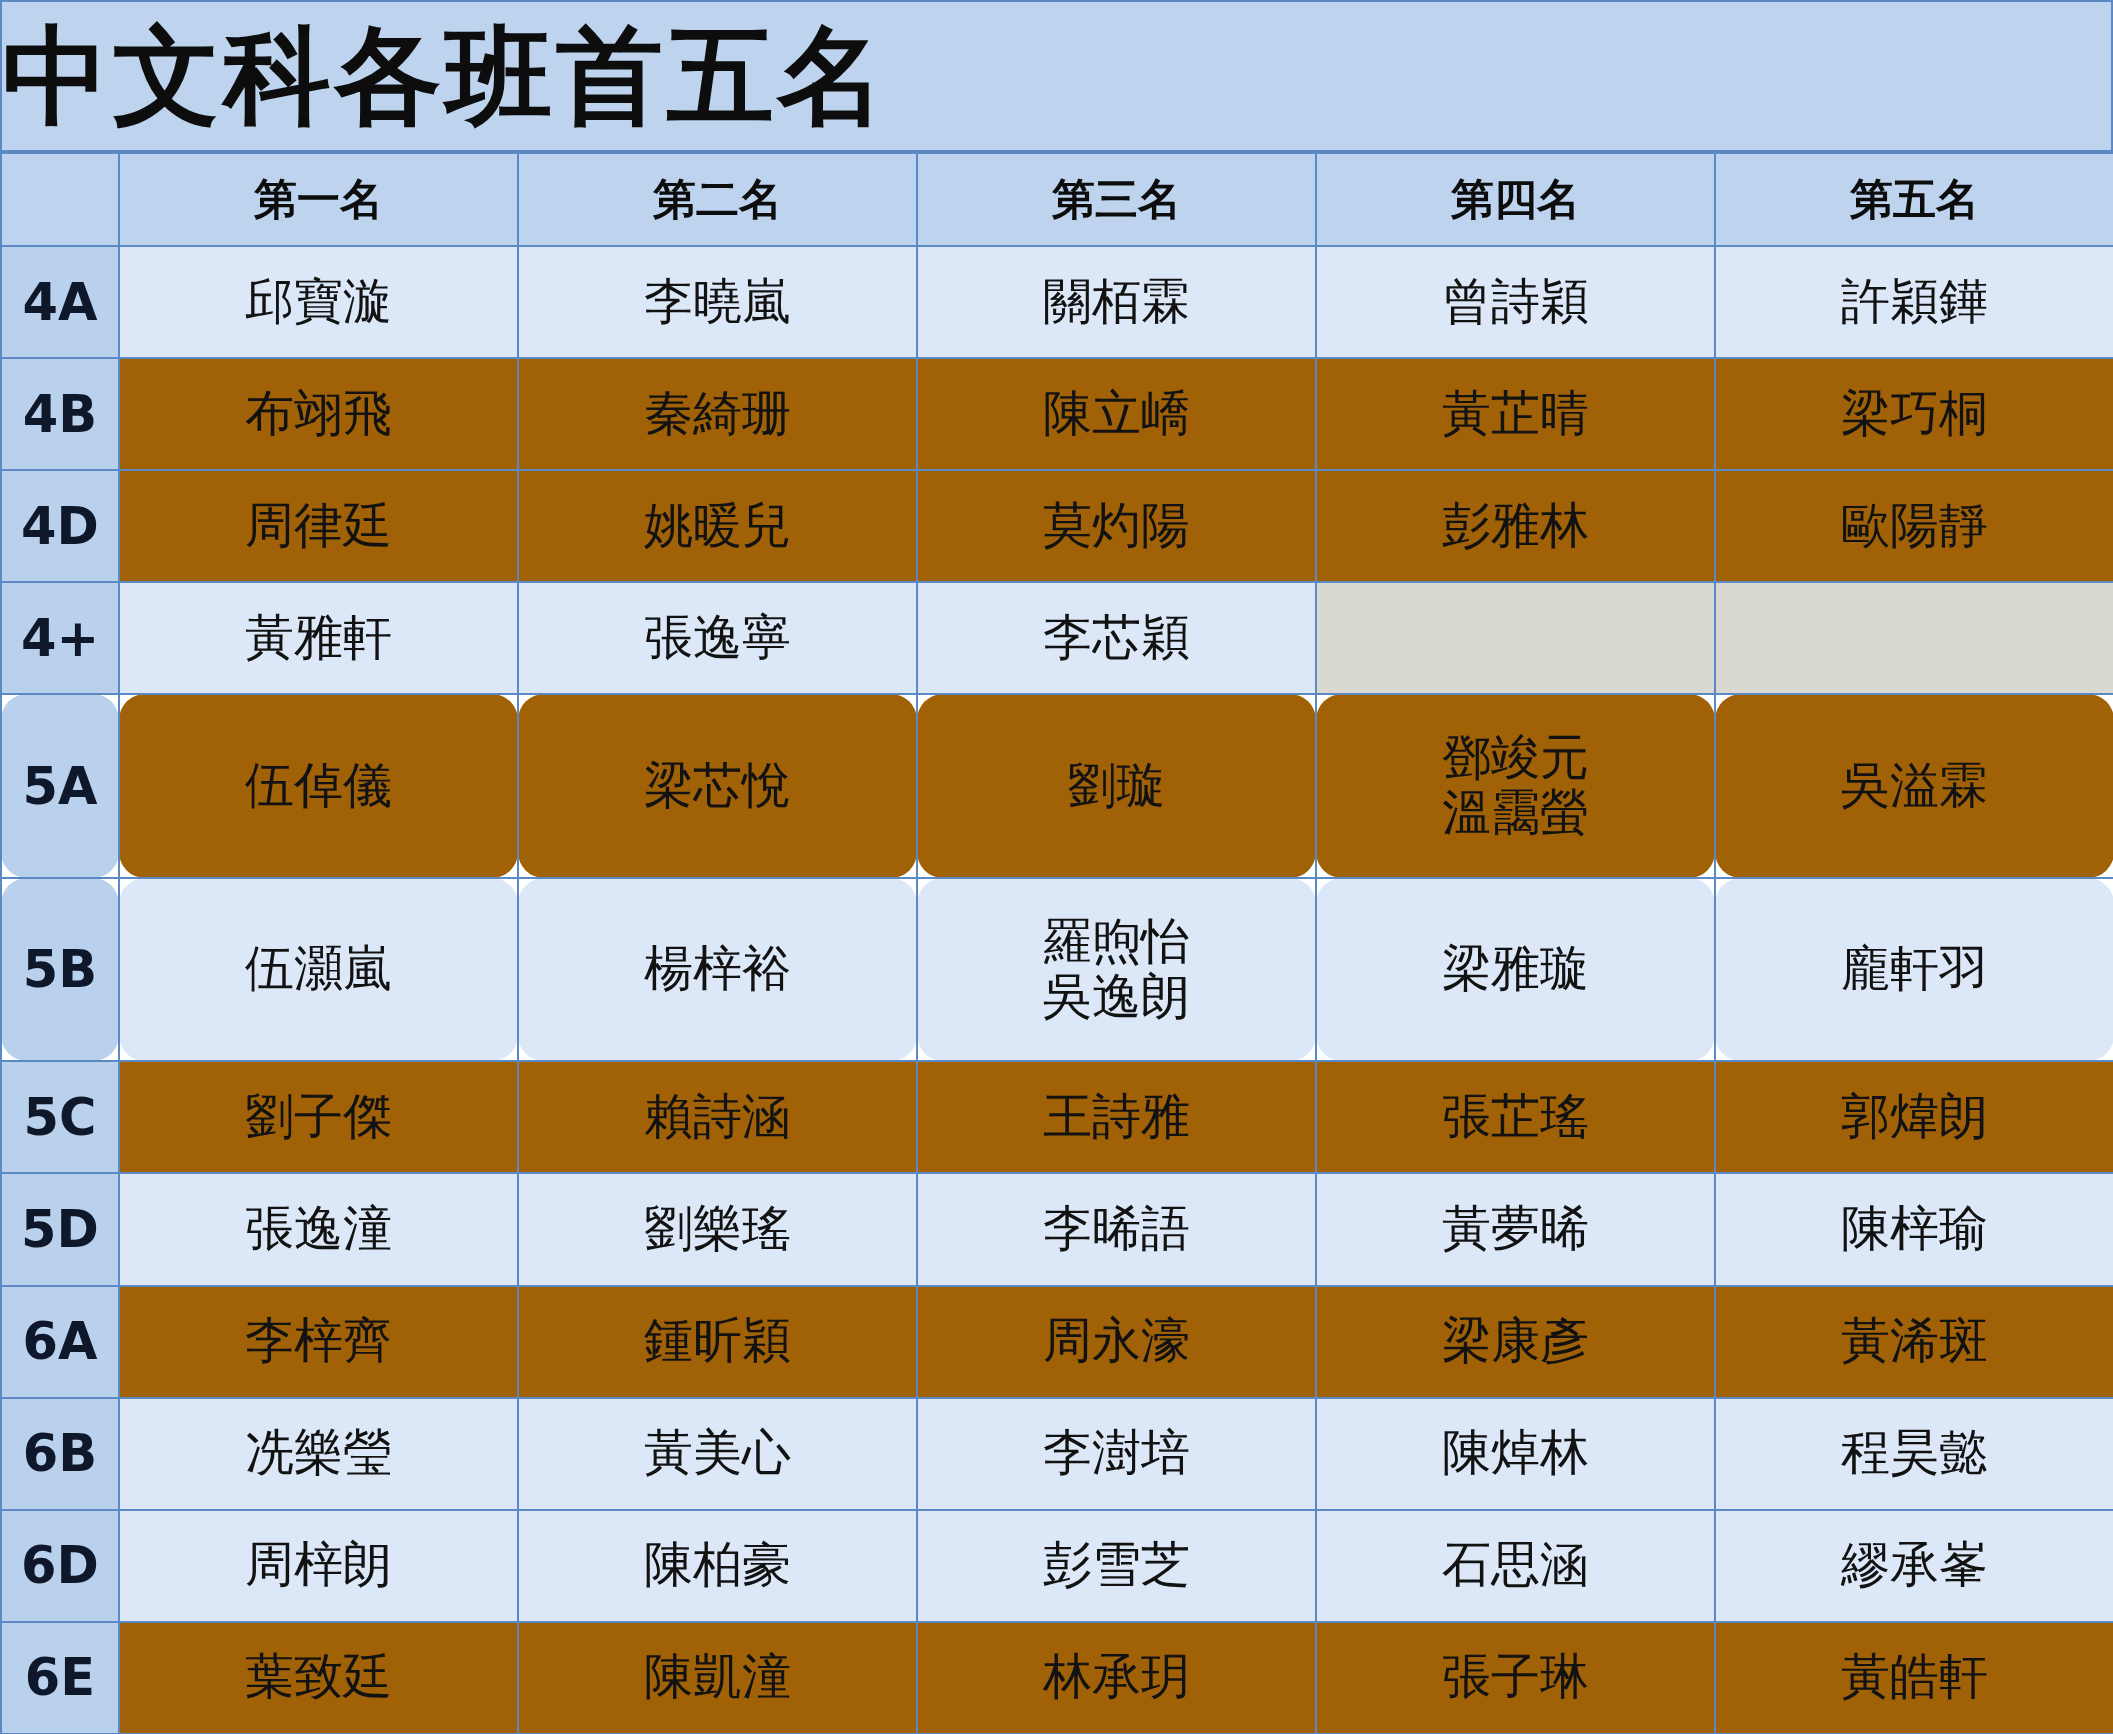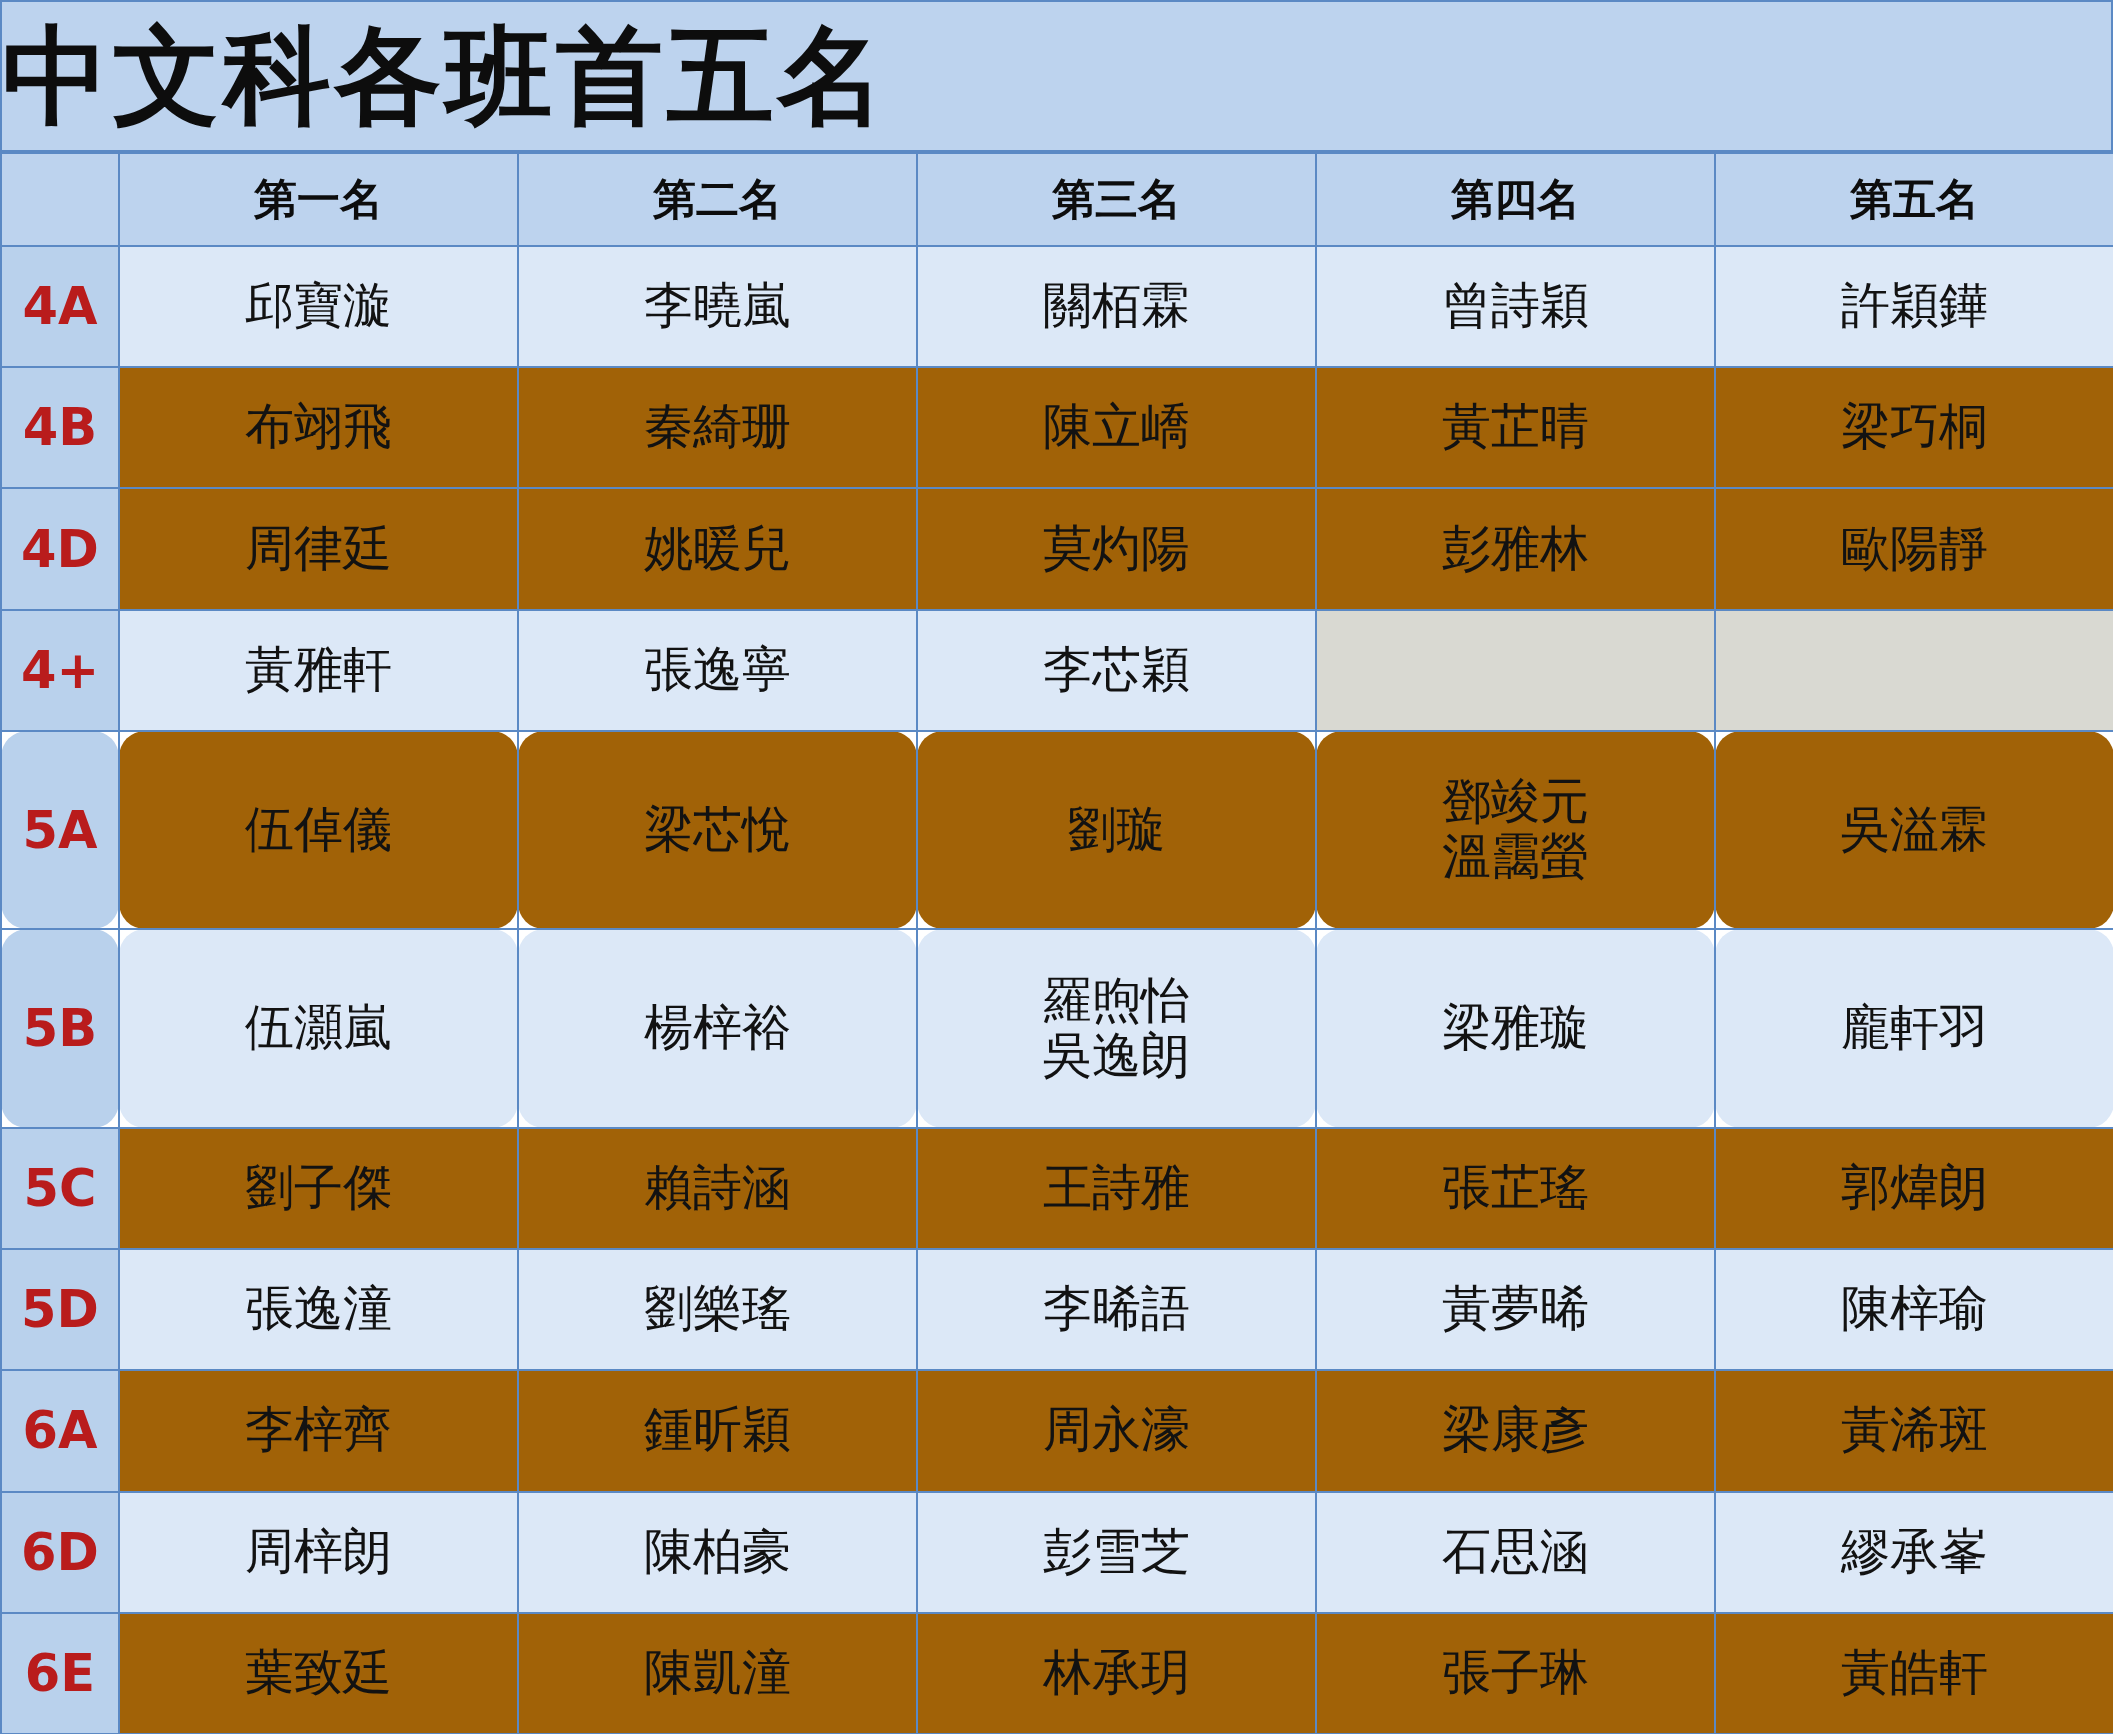--- a/index.html
+++ b/index.html
@@ -60,21 +60,21 @@
     font-weight: bold;
     color: #0d0d0d;
   }
   .hdr-corner {
     background: #bdd3ee;
   }
   .class-cell {
     background: #b9d1ec;
     font-size: 51px;
     font-weight: bold;
-    color: #b91c1c;
+    color: #0f172a;
   }
   .name-cell {
     background: #dce8f7;
     font-size: 49px;
     color: #121212;
     line-height: 1.12;
     white-space: pre-line;
     font-weight: normal;
   }
   .name-cell.alt {
@@ -183,20 +183,28 @@
         </tr>
         <tr class="r-normal">
           <td class="class-cell">6A</td>
           <td class="name-cell alt">李梓齊</td>
           <td class="name-cell alt">鍾昕穎</td>
           <td class="name-cell alt">周永濠</td>
           <td class="name-cell alt">梁康彥</td>
           <td class="name-cell alt">黃浠斑</td>
         </tr>
         <tr class="r-normal">
+          <td class="class-cell">6B</td>
+          <td class="name-cell">冼樂瑩</td>
+          <td class="name-cell">黃美心</td>
+          <td class="name-cell">李澍培</td>
+          <td class="name-cell">陳焯林</td>
+          <td class="name-cell">程昊懿</td>
+        </tr>
+        <tr class="r-normal">
           <td class="class-cell">6D</td>
           <td class="name-cell">周梓朗</td>
           <td class="name-cell">陳柏豪</td>
           <td class="name-cell">彭雪芝</td>
           <td class="name-cell">石思涵</td>
           <td class="name-cell">繆承峯</td>
         </tr>
         <tr class="r-normal">
           <td class="class-cell">6E</td>
           <td class="name-cell alt">葉致廷</td>

